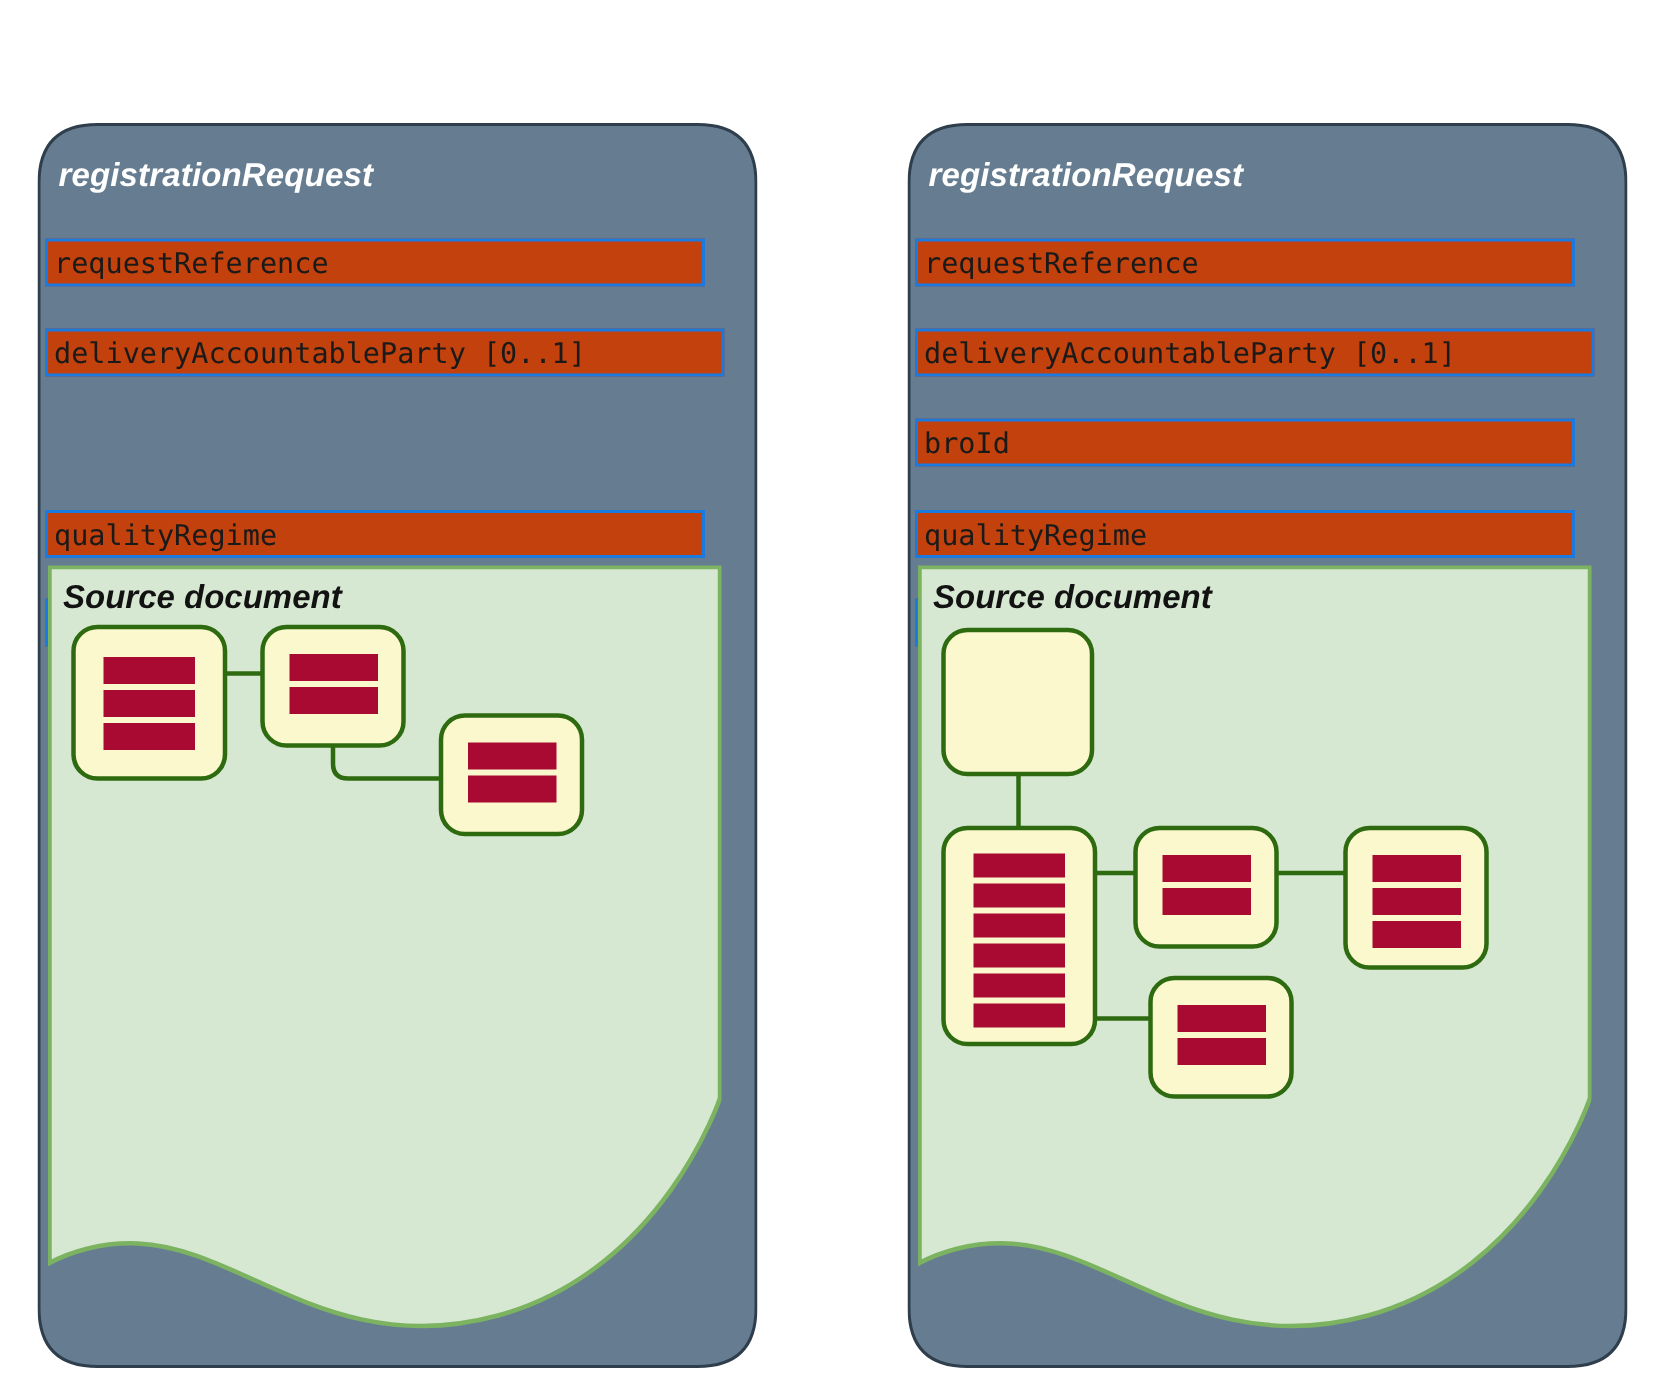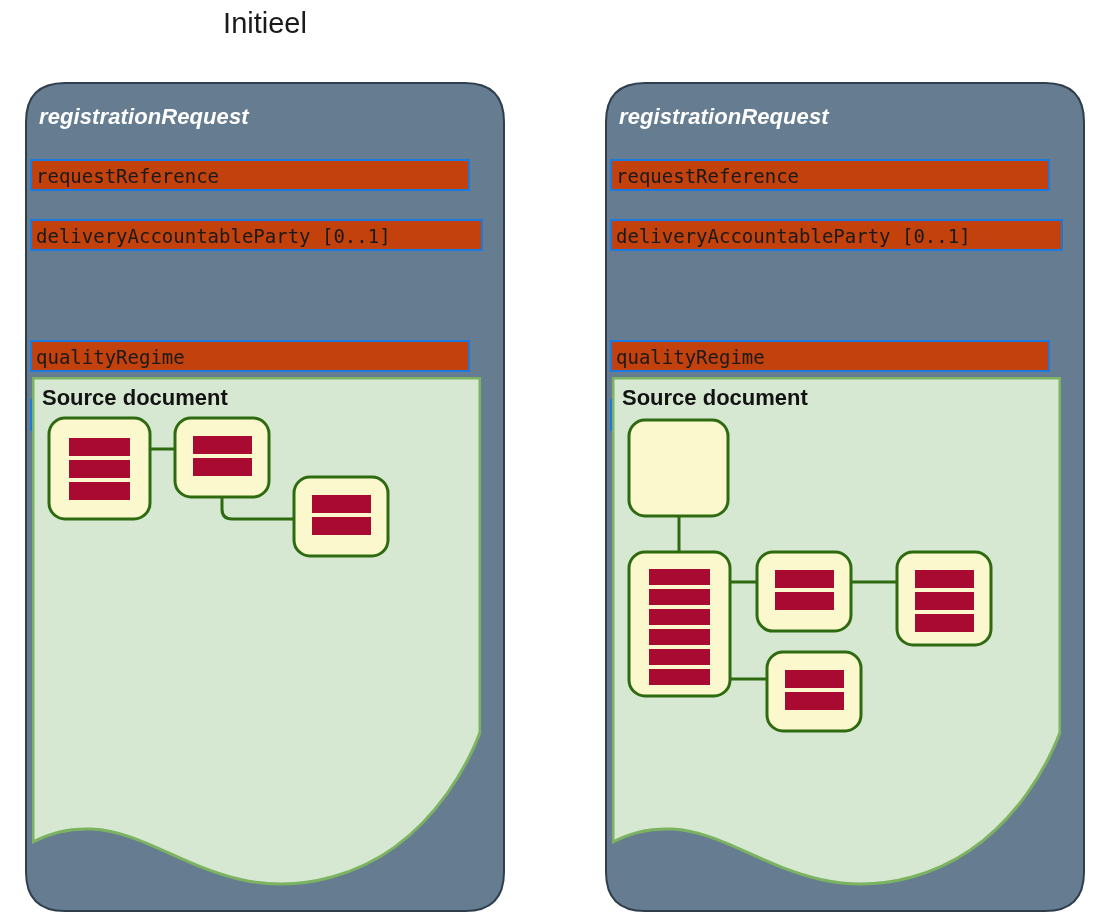--- a/index.html
+++ b/index.html
@@ -115,38 +115,38 @@
     height: 535px;
     display: block;
   }
   .srcdoc-title {
     position: absolute;
     left: 10px;
     top: 8px;
     font-family: "Liberation Sans", sans-serif;
     font-size: 22px;
     font-weight: bold;
+    font-style: italic;
     color: #121212;
     white-space: nowrap;
   }
 
   .graph-svg {
     position: absolute;
     left: 0; top: 0;
     width: 449px;
     height: 535px;
     display: block;
   }
 </style>
 </head>
 <body>
 
 <div class="stage">
 
-  <div class="col-title left">Initieel</div>
 
   <div class="panel left">
     <svg class="panel-svg" viewBox="0 0 480 830">
       <path d="M 40 1 L 440 1 Q 479 1 479 40 L 479 790 Q 479 829 440 829 L 40 829 Q 1 829 1 790 L 1 40 Q 1 1 40 1 Z" fill="#667d91" stroke="#2f3e4d" stroke-width="2"></path>
     </svg>
 
     <div class="panel-inner">
       <div class="panel-heading">registrationRequest</div>
 
       <div class="field" style="top:77px;">requestReference</div>
@@ -208,20 +208,21 @@
       <path d="M 40 1 L 440 1 Q 479 1 479 40 L 479 790 Q 479 829 440 829 L 40 829 Q 1 829 1 790 L 1 40 Q 1 1 40 1 Z" fill="#667d91" stroke="#2f3e4d" stroke-width="2"></path>
     </svg>
 
     <div class="panel-inner">
       <div class="panel-heading">registrationRequest</div>
 
       <div class="field" style="top:77px;">requestReference</div>
 
       <div class="field wide" style="top:137px;">deliveryAccountableParty [0..1]</div>
 
+      <div class="field" style="top:197px;">broId</div>
 
       <div class="field" style="top:258px;">qualityRegime</div>
 
       <div class="field" style="top:317px;">underPrivilege [0..1]</div>
 
       <div class="srcdoc">
         <svg class="srcdoc-svg" viewBox="0 0 449 535">
           <path d="M 1 1 L 448 1 L 448 355
                    C 448 355 410 470 300 500
                    C 190 530 130 455 60 452

